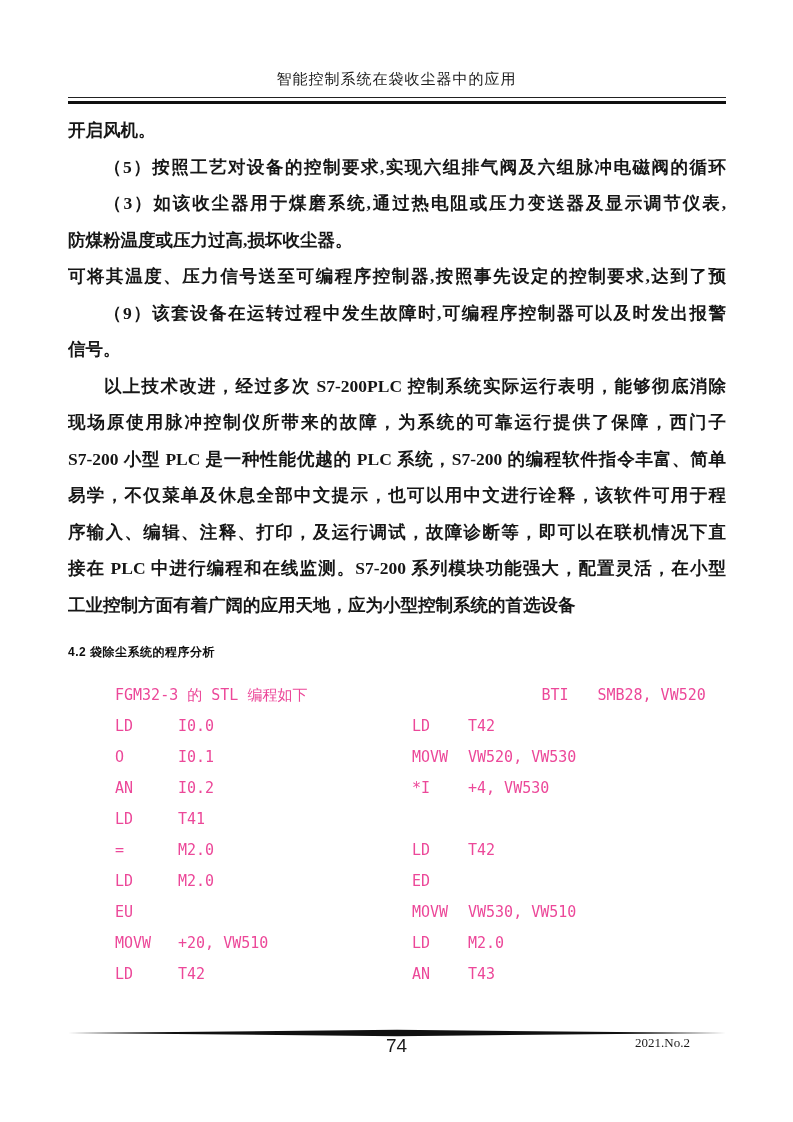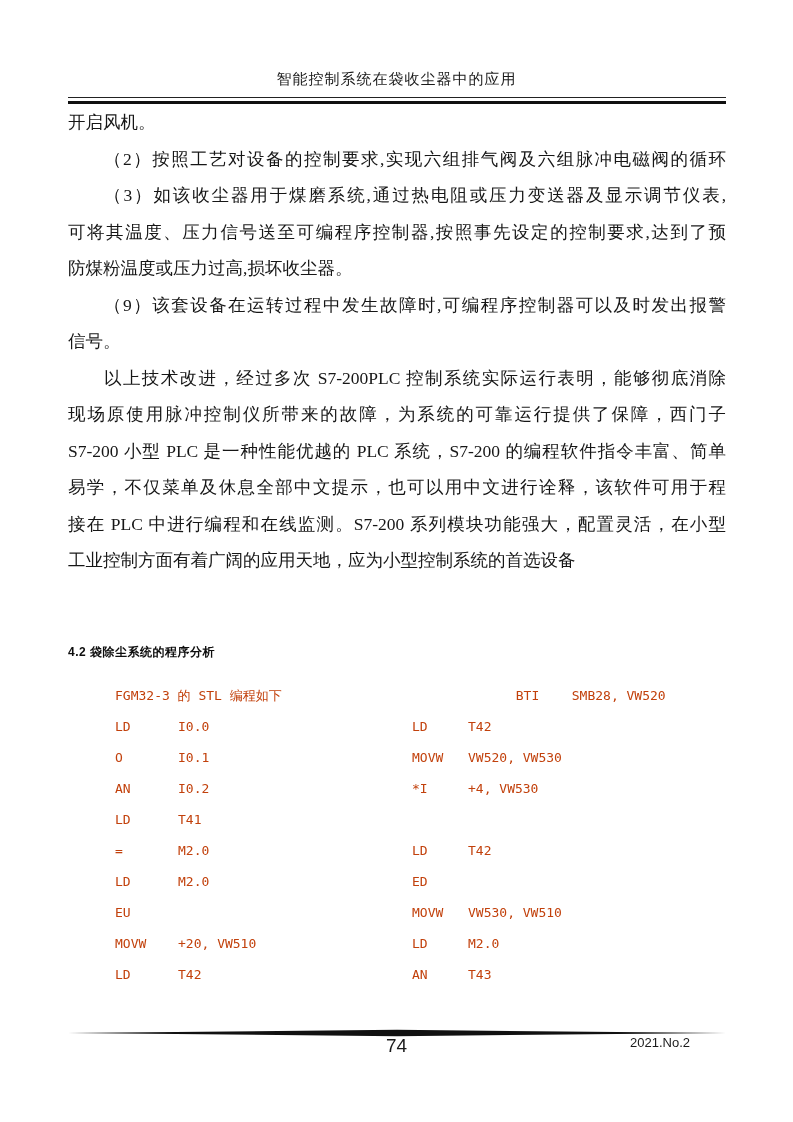--- a/index.html
+++ b/index.html
@@ -38,24 +38,25 @@
   .rule-thick {
     position: absolute;
     left: 68px;
     width: 658px;
     top: 93px;
     height: 2.5px;
     background: #101010;
   }
   .body-lines {
     position: absolute;
-    top: 96px;
+    top: 104px;
     left: 68px;
     width: 658px;
     font-size: 17.5px;
+    font-weight: bold;
   }
   .bline {
     height: 36.5px;
     line-height: 36.5px;
     overflow: hidden;
     text-align: left;
   }
   .bline.fill {
     text-align: justify;
     text-align-last: justify;
@@ -73,22 +74,22 @@
     font-size: 12px;
     letter-spacing: 0.5px;
     color: #0d0d0d;
   }
   .code-listing {
     position: absolute;
     top: 672px;
     left: 115px;
     width: 611px;
     font-family: "DejaVu Sans Mono", "Liberation Mono", monospace;
-    font-size: 13px;
-    color: #c2410c;
+    font-size: 15px;
+    color: #ec4899;
   }
   .crow {
     display: flex;
     height: 31px;
     line-height: 31px;
   }
   .crow .c-op-l  { flex: 0 0 63px;  white-space: nowrap; }
   .crow .c-arg-l { flex: 0 0 234px; white-space: nowrap; }
   .crow .c-op-r  { flex: 0 0 56px;  white-space: nowrap; }
   .crow .c-arg-r { flex: 1;         white-space: nowrap; }
@@ -106,47 +107,48 @@
     right: 0;
     text-align: center;
     font-family: "Liberation Sans", "DejaVu Sans", sans-serif;
     font-size: 19px;
     color: #1a1a1a;
   }
   .issue-label {
     position: absolute;
     top: 1027px;
     right: 103px;
-    font-family: Liberation Sans, sans-serif;
+    font-family: Liberation Serif, serif;
     font-size: 13px;
     color: #1a1a1a;
   }
 </style>
 </head>
 <body>
 
 <div class="page">
 
   <div class="running-head">智能控制系统在袋收尘器中的应用</div>
 
   <div class="rule-thin"></div>
   <div class="rule-thick"></div>
 
   <div class="body-lines" id="body-lines">
       <div class="bline">开启风机。</div>
-      <div class="bline fill indent">（2）按照工艺对设备的控制要求,实现六组排气阀及六组脉冲电磁阀的循环</div>
+      <div class="bline fill indent">（5）按照工艺对设备的控制要求,实现六组排气阀及六组脉冲电磁阀的循环</div>
       <div class="bline fill indent">（3）如该收尘器用于煤磨系统,通过热电阻或压力变送器及显示调节仪表,</div>
+      <div class="bline">防煤粉温度或压力过高,损坏收尘器。</div>
       <div class="bline fill">可将其温度、压力信号送至可编程序控制器,按照事先设定的控制要求,达到了预</div>
-      <div class="bline">防煤粉温度或压力过高,损坏收尘器。</div>
       <div class="bline fill indent">（9）该套设备在运转过程中发生故障时,可编程序控制器可以及时发出报警</div>
       <div class="bline">信号。</div>
       <div class="bline fill indent">以上技术改进，经过多次 S7-200PLC 控制系统实际运行表明，能够彻底消除</div>
       <div class="bline fill">现场原使用脉冲控制仪所带来的故障，为系统的可靠运行提供了保障，西门子</div>
       <div class="bline fill">S7-200 小型 PLC 是一种性能优越的 PLC 系统，S7-200 的编程软件指令丰富、简单</div>
       <div class="bline fill">易学，不仅菜单及休息全部中文提示，也可以用中文进行诠释，该软件可用于程</div>
+      <div class="bline fill">序输入、编辑、注释、打印，及运行调试，故障诊断等，即可以在联机情况下直</div>
       <div class="bline fill">接在 PLC 中进行编程和在线监测。S7-200 系列模块功能强大，配置灵活，在小型</div>
       <div class="bline">工业控制方面有着广阔的应用天地，应为小型控制系统的首选设备</div>
     </div>
 
   <div class="section-heading">4.2 袋除尘系统的程序分析</div>
 
   <div class="code-listing" id="code-rows">
       <div class="crow">
     <span class="c-op-l">FGM32-3 的 STL 编程如下</span>
     <span class="c-arg-l"></span>

